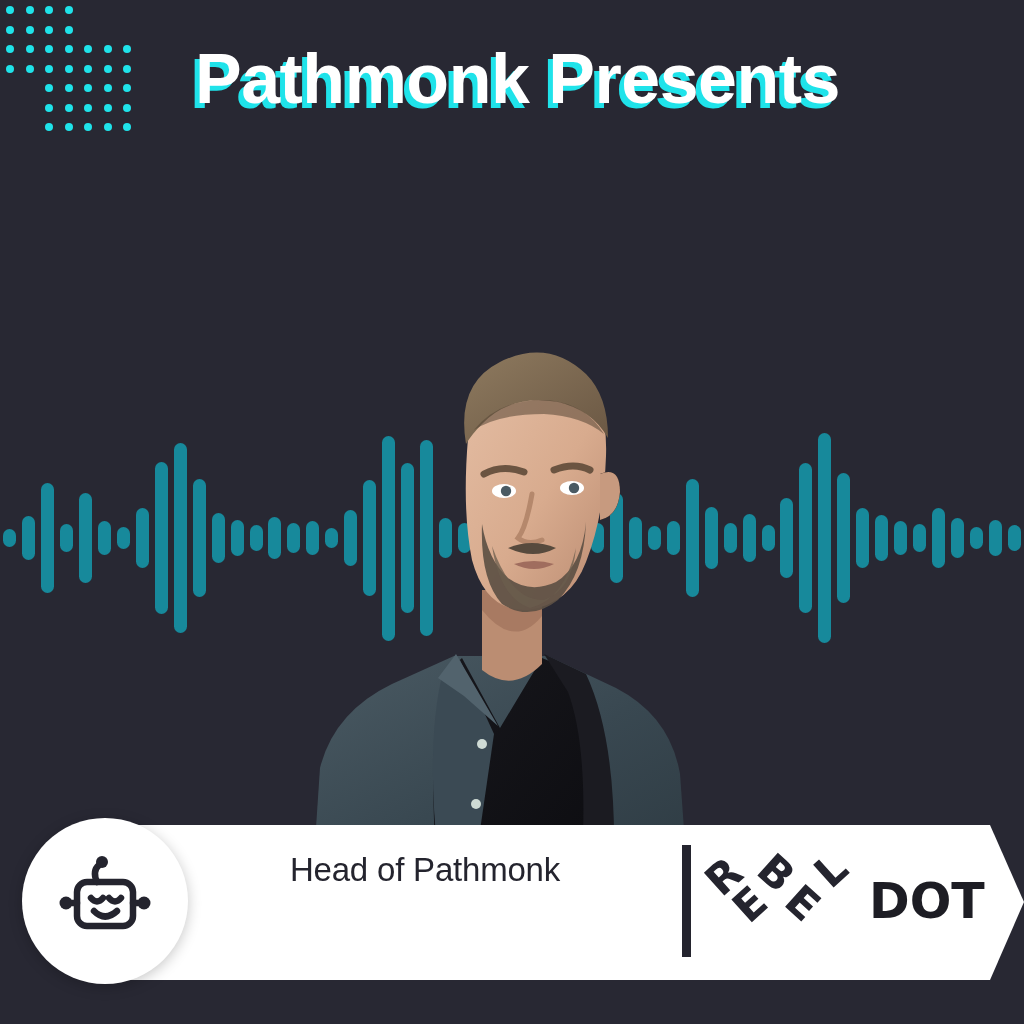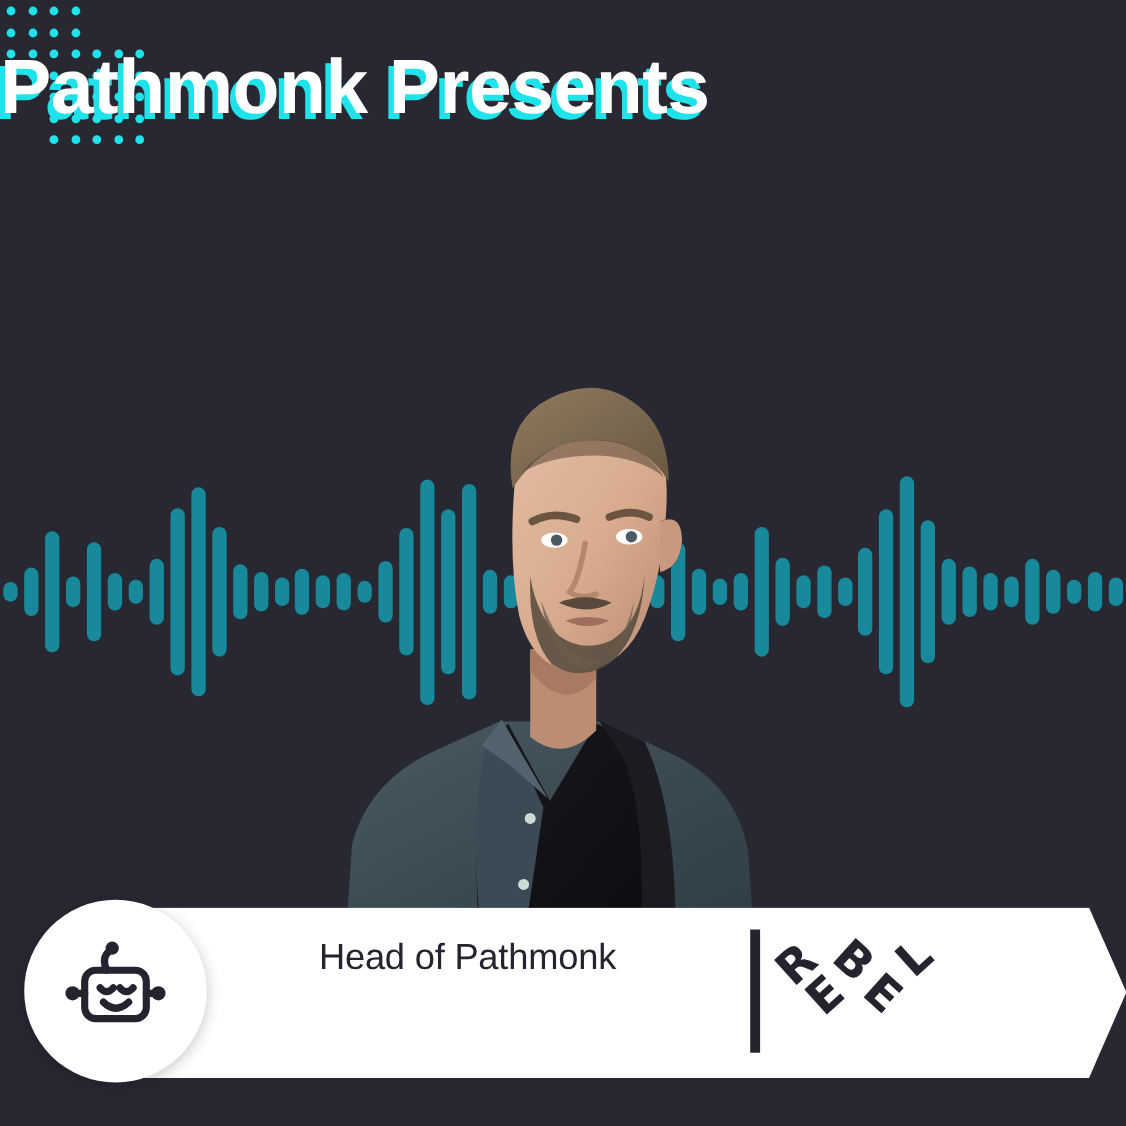--- a/index.html
+++ b/index.html
@@ -34,21 +34,21 @@
     border-radius: 50%;
     background: #1fe3ea;
   }
 
   
   .headline-wrap {
     position: absolute;
     left: 0;
     top: 42px;
     width: 840px;
-    text-align: left;
+    text-align: right;
     z-index: 6;
   }
   .headline {
     display: inline-block;
     position: relative;
     font-size: 70px;
     font-weight: 700;
     letter-spacing: -0.5px;
     color: #ffffff;
     line-height: 1.06;
@@ -395,15 +395,16 @@
   <div class="divider"></div>
 
   <div class="logo">
     <div class="rebel" id="rebelWord">
         <span class="rl" style="left: 2px; top: 16px; transform: rotate(-42deg); color: rgb(36, 36, 46);">R</span>
         <span class="rl" style="left: 30px; top: 44px; transform: rotate(-42deg); color: rgb(36, 36, 46);">E</span>
         <span class="rl" style="left: 54px; top: 12px; transform: rotate(42deg); color: rgb(36, 36, 46);">B</span>
         <span class="rl" style="left: 82px; top: 42px; transform: rotate(42deg); color: rgb(36, 36, 46);">E</span>
         <span class="rl" style="left: 112px; top: 10px; transform: rotate(-42deg); color: rgb(36, 36, 46);">L</span>
       </div>
+    <div class="dot-word">DOT</div>
   </div>
 
 </div>
 
 </body></html>

